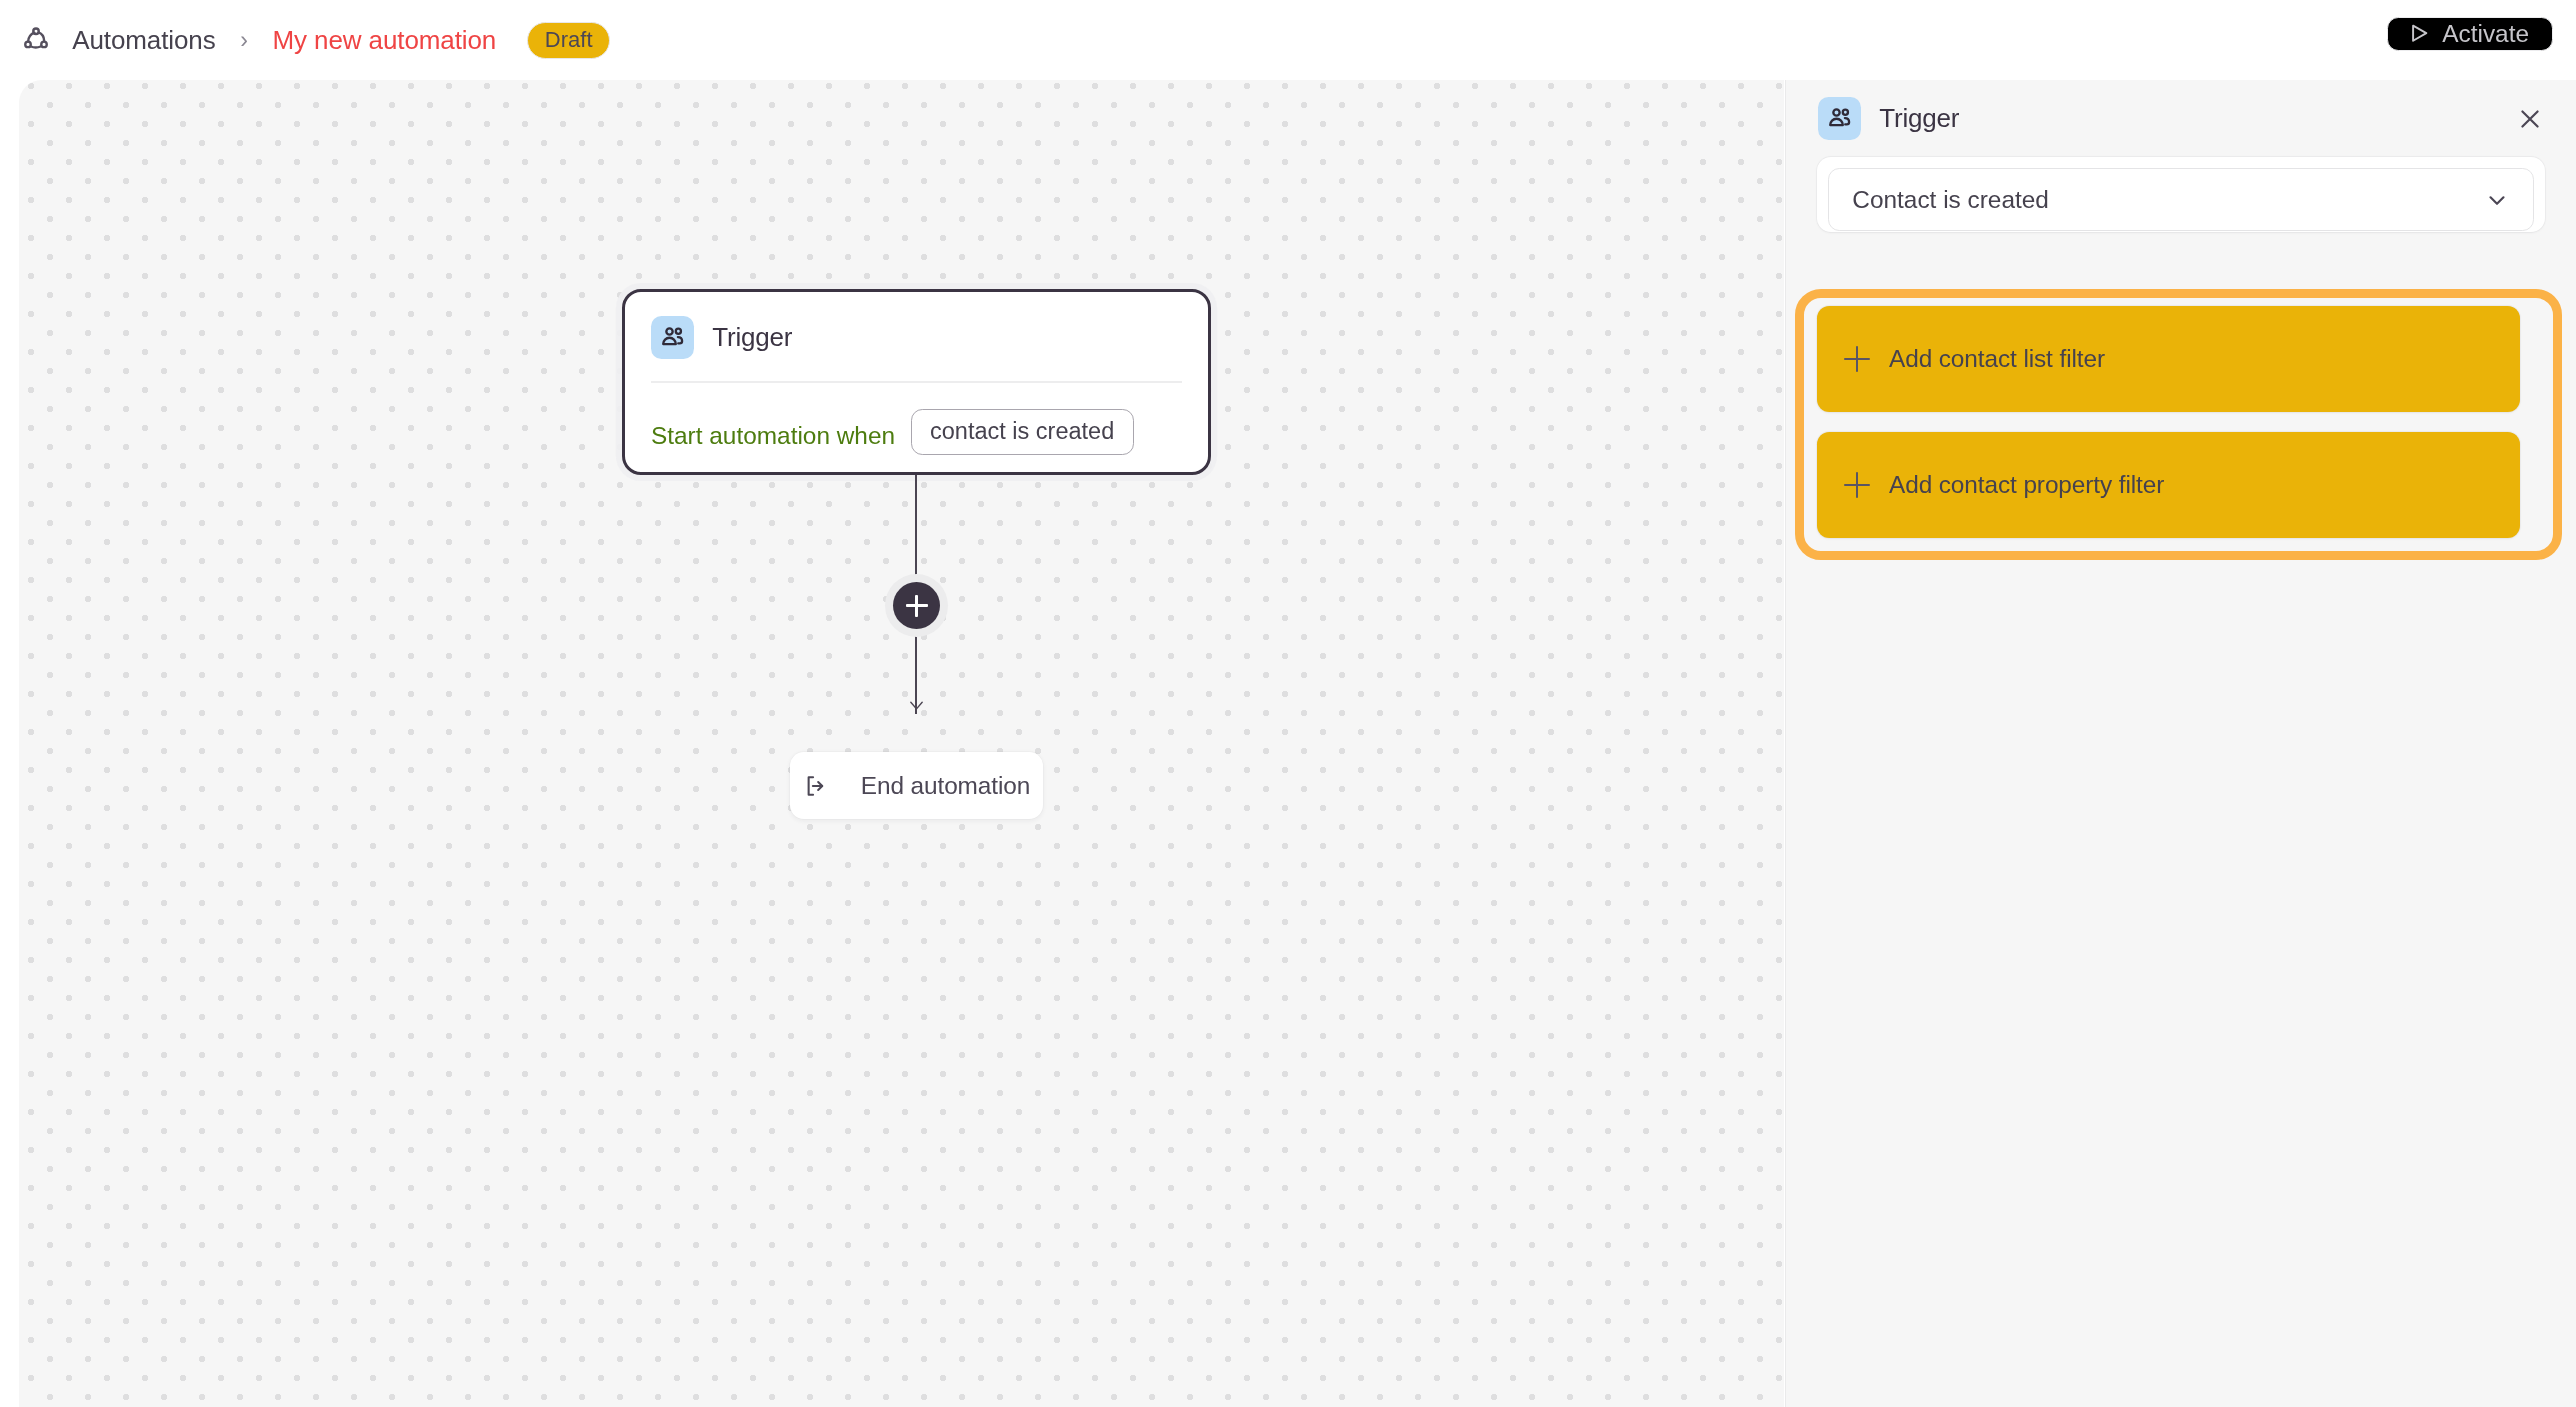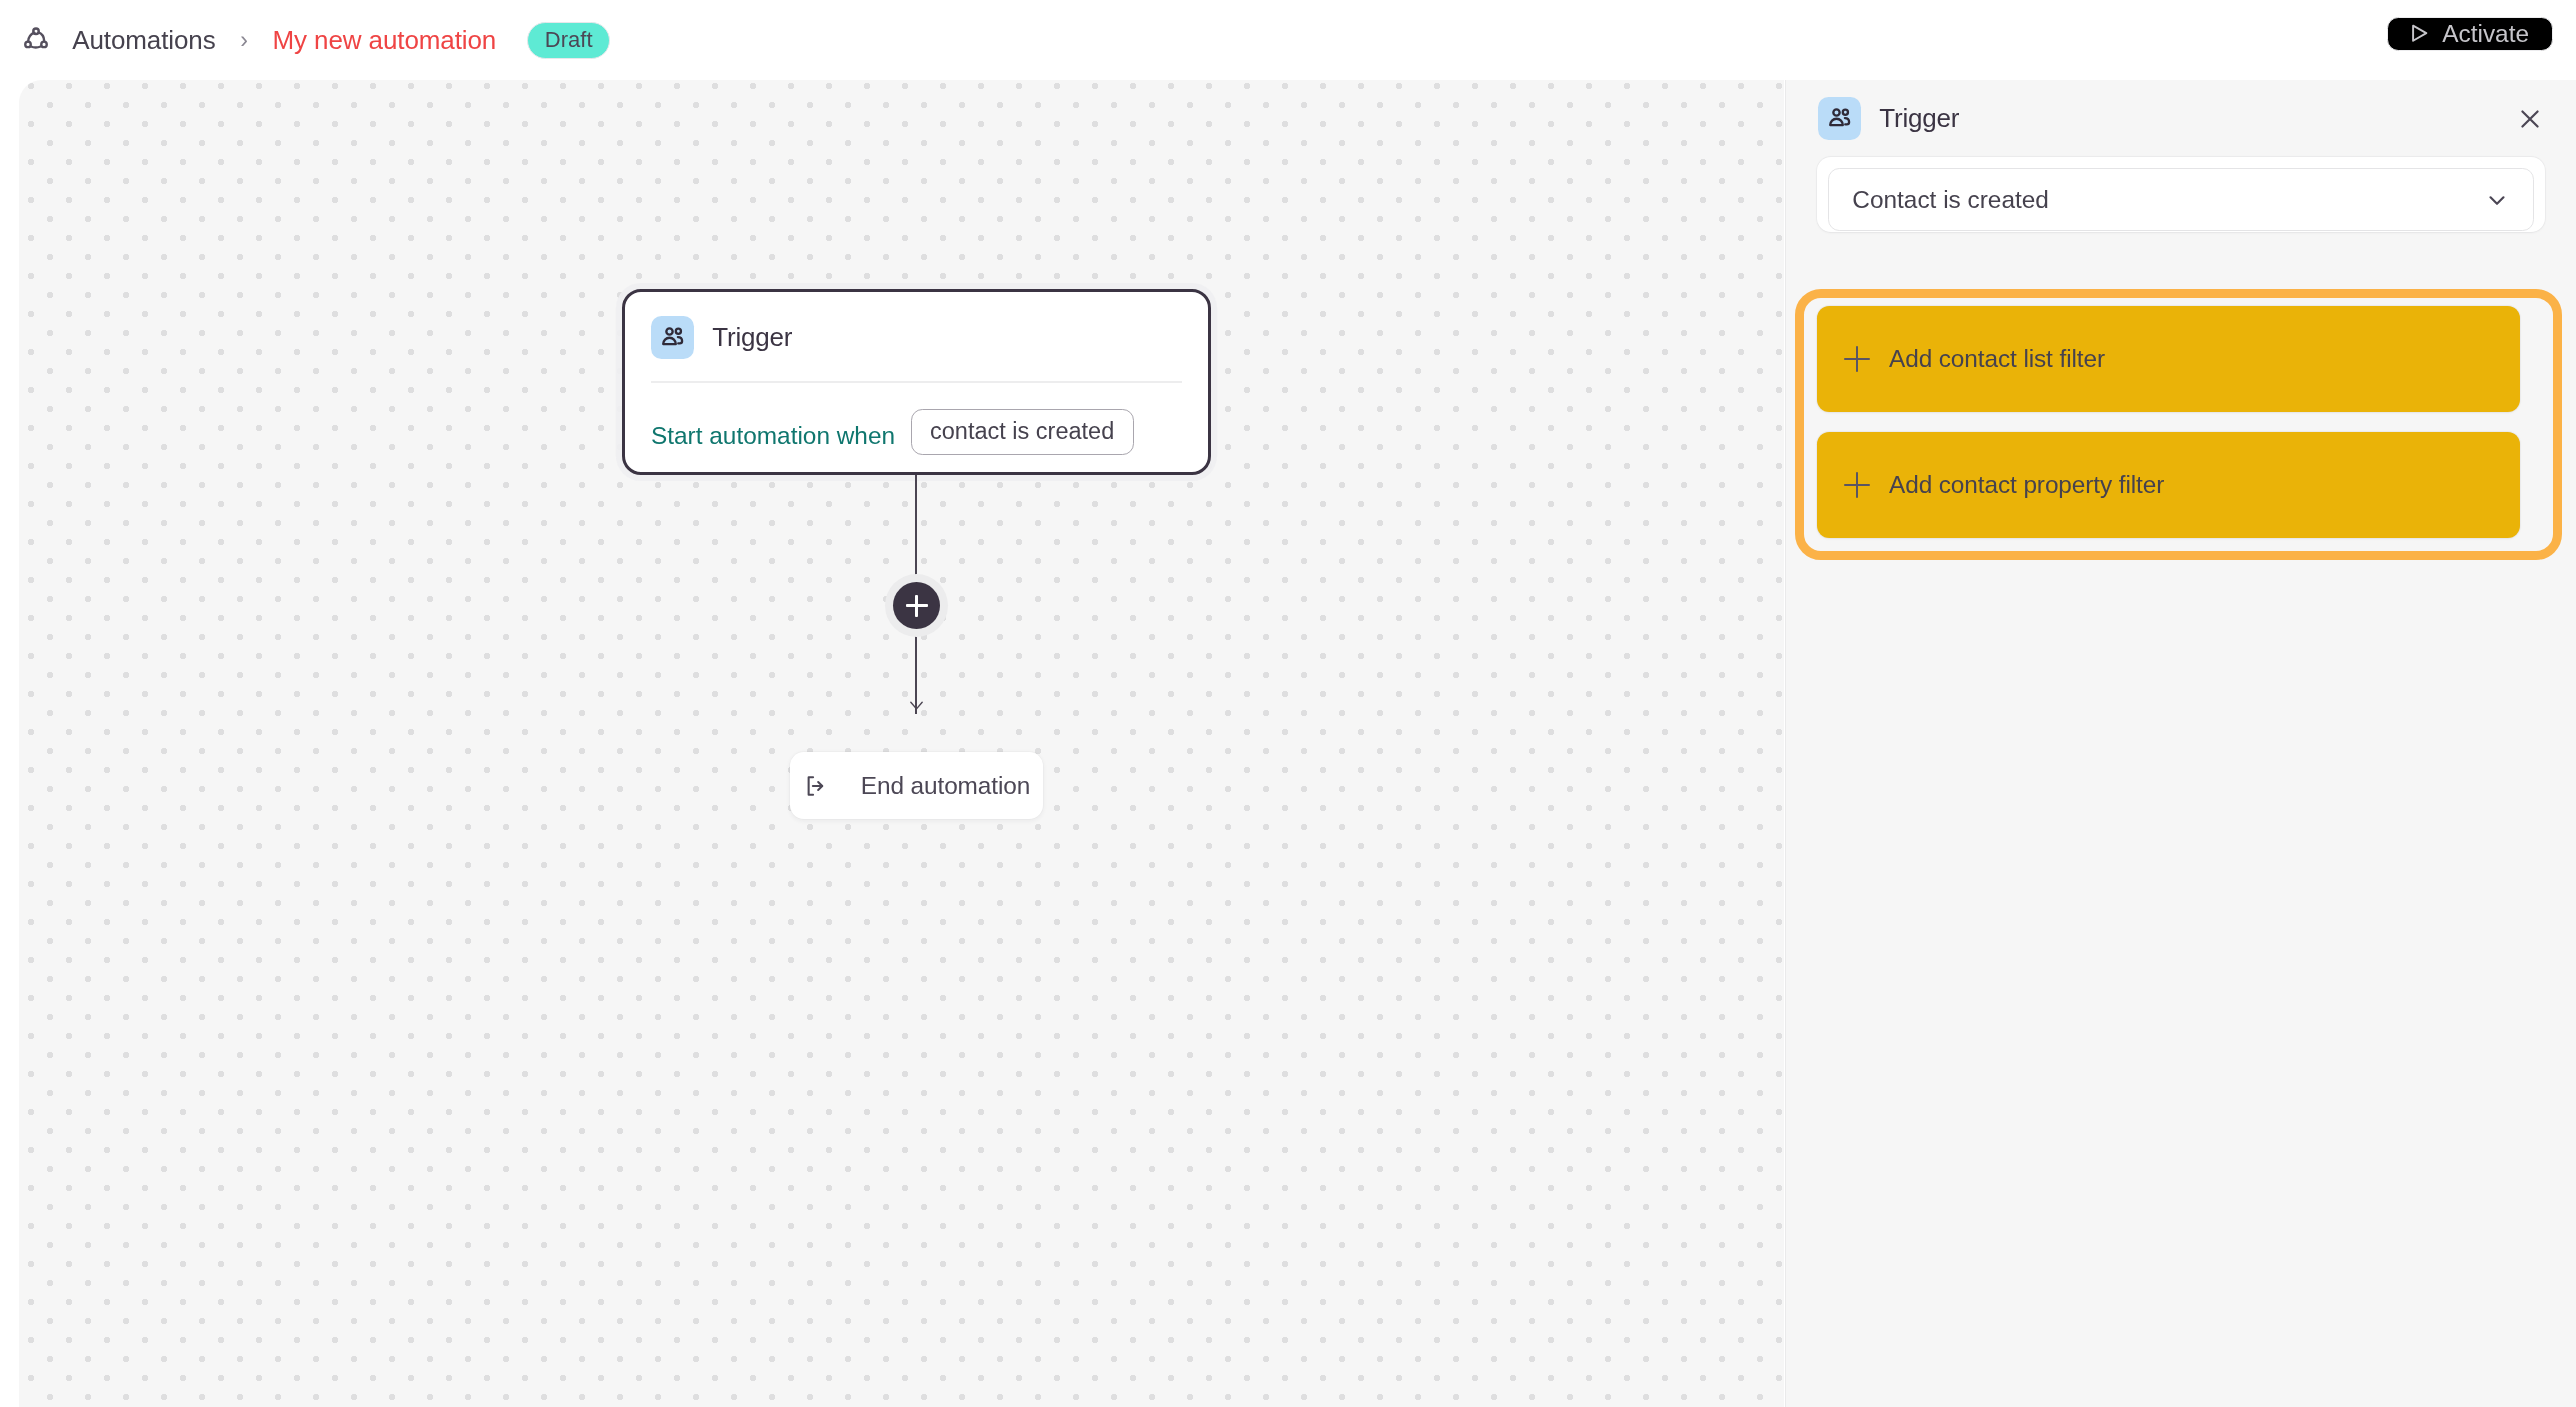--- a/index.html
+++ b/index.html
@@ -70,21 +70,21 @@
     color: #ef4444;
     letter-spacing: -0.1px;
     white-space: nowrap;
   }
 
   .status-badge {
     margin-left: 23px;
     height: 37px;
     padding: 0 16.6px;
     border-radius: 19px;
-    background: #5eead4;
+    background: #eab308;
     border: 1.3px solid #e7e7ea;
     display: flex;
     align-items: center;
     justify-content: center;
     font-size: 22px;
     color: #4c4755;
   }
 
   .activate-btn {
     position: absolute;
@@ -165,21 +165,21 @@
 
   .tn-body {
     display: flex;
     align-items: center;
     gap: 15.7px;
     padding: 26px 26px 0 26px;
   }
 
   .tn-label {
     font-size: 24.4px;
-    color: #0f766e;
+    color: #4d7c0f;
     white-space: nowrap;
     margin-top: 8px;
   }
 
   .tn-pill {
     height: 46px;
     padding: 0 18.3px;
     border: 1.7px solid #a9a6ae;
     border-radius: 11.3px;
     display: flex;

